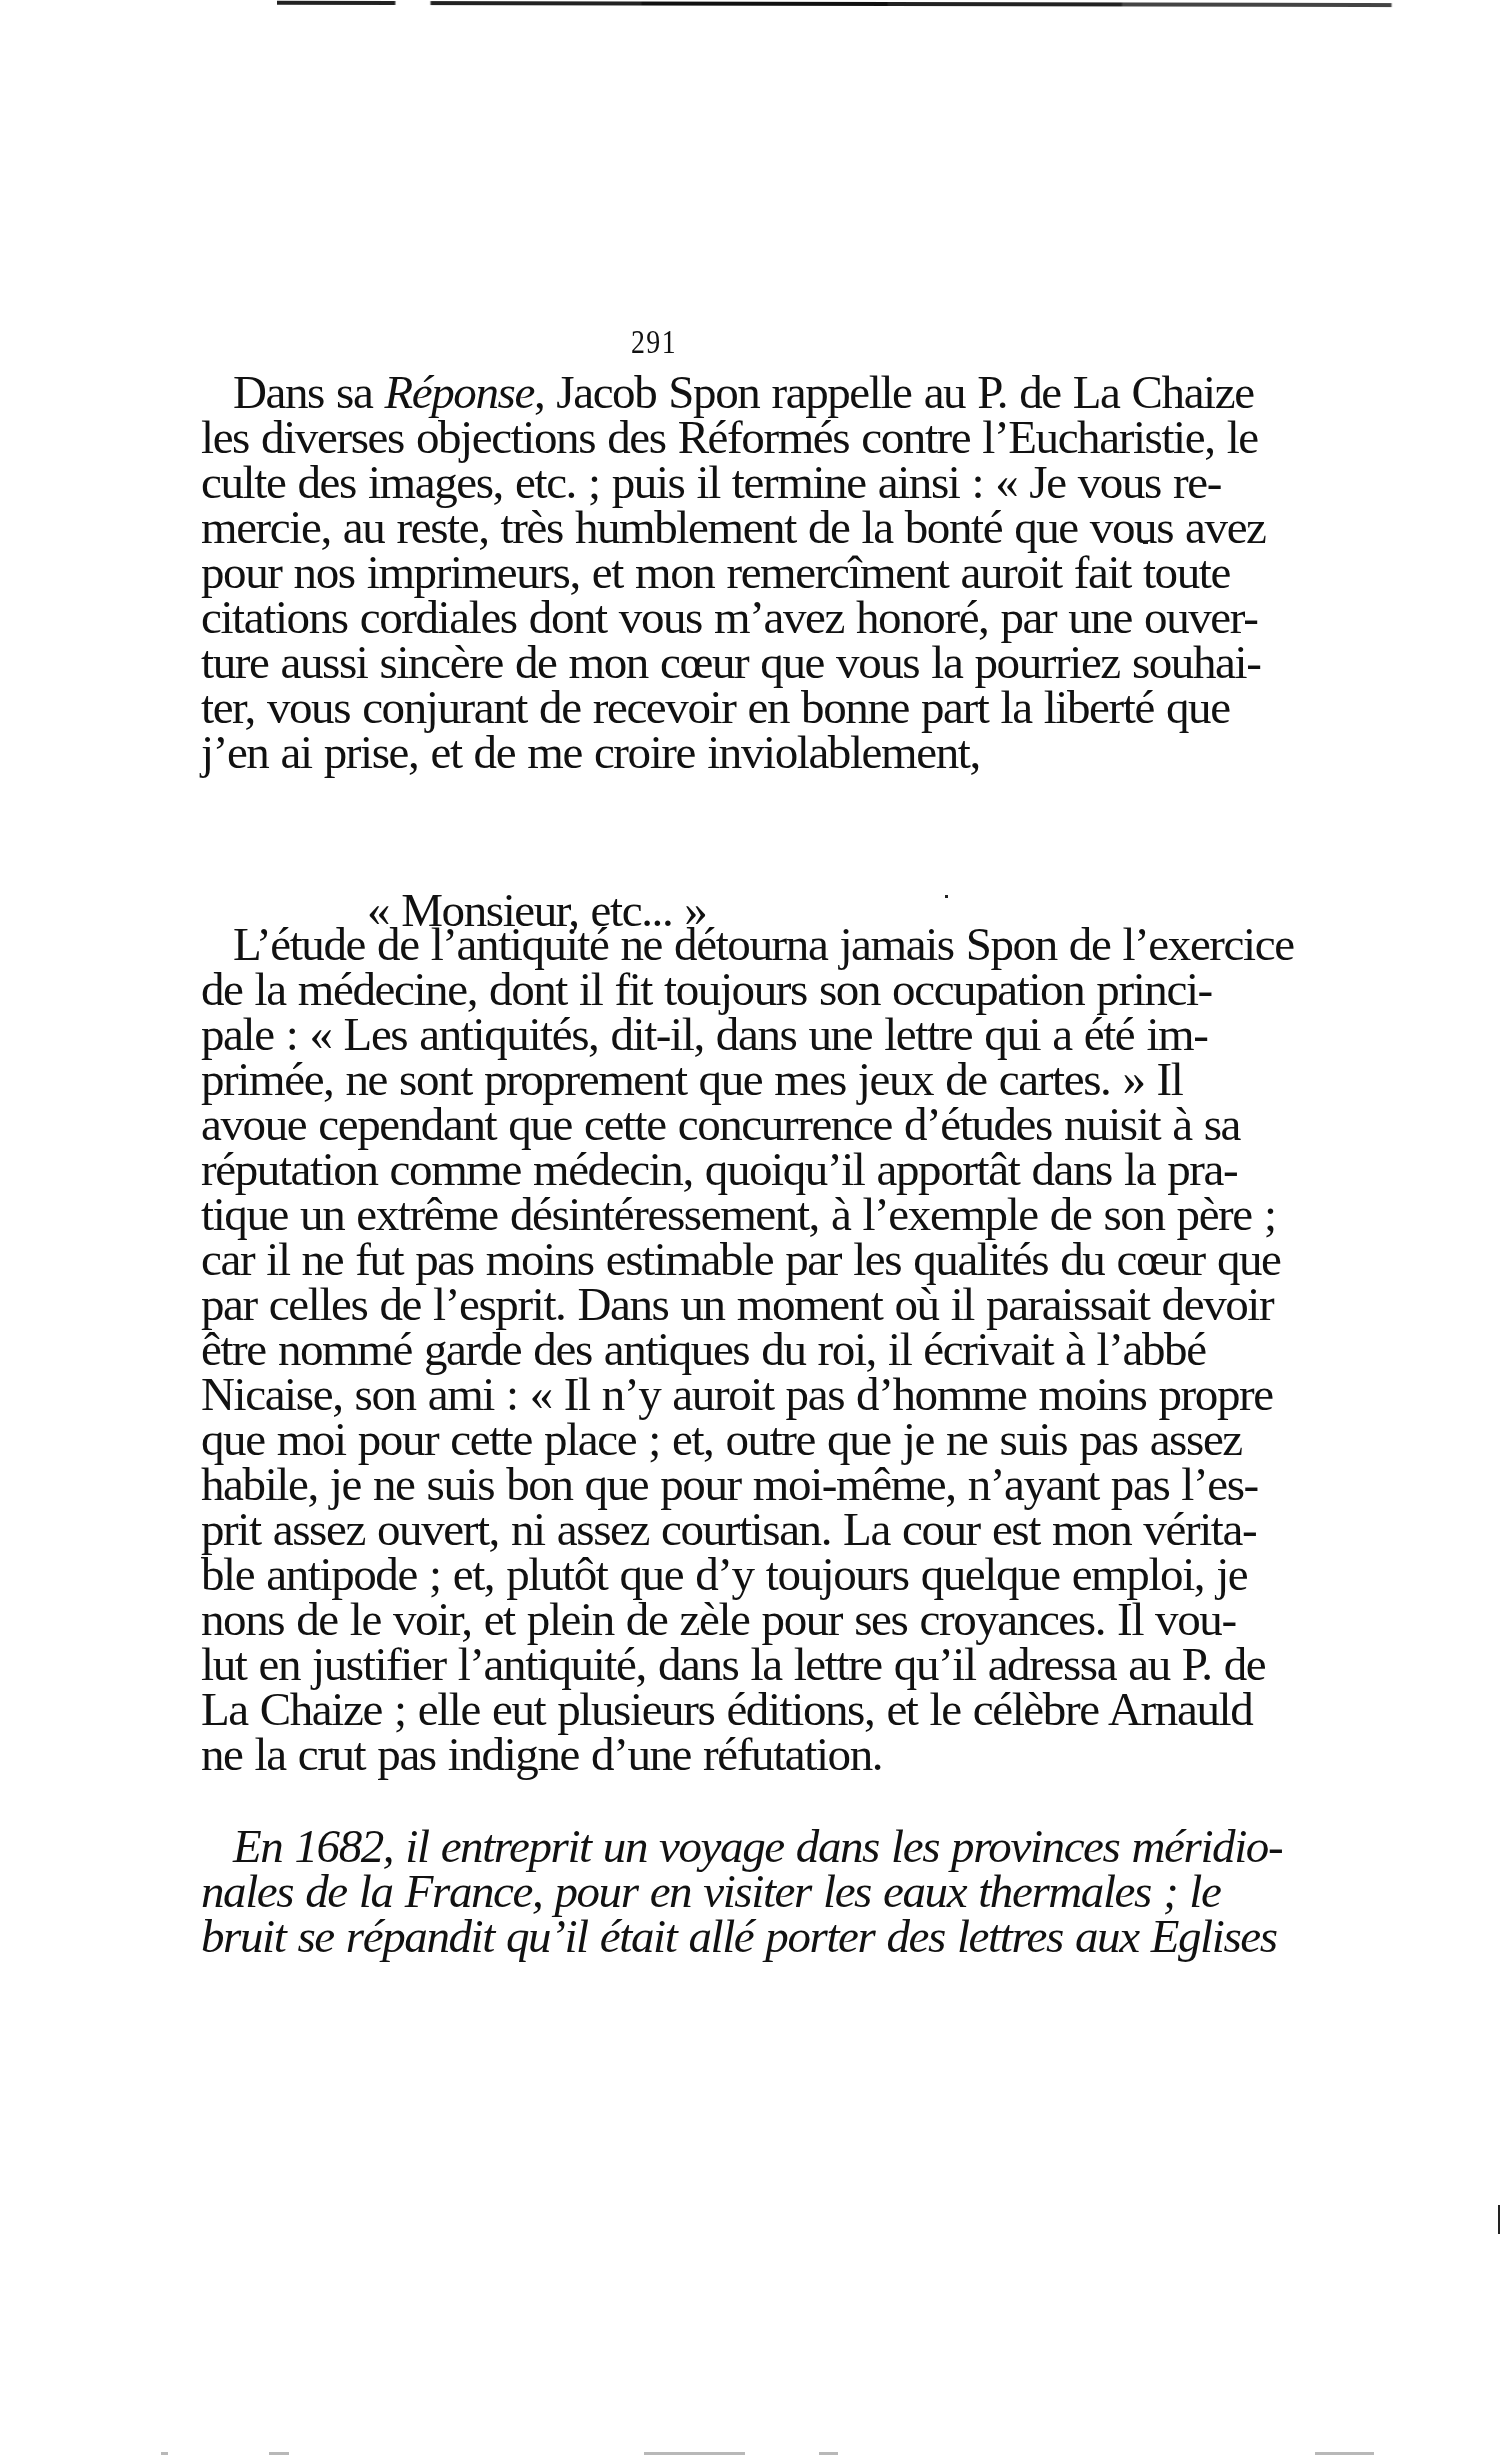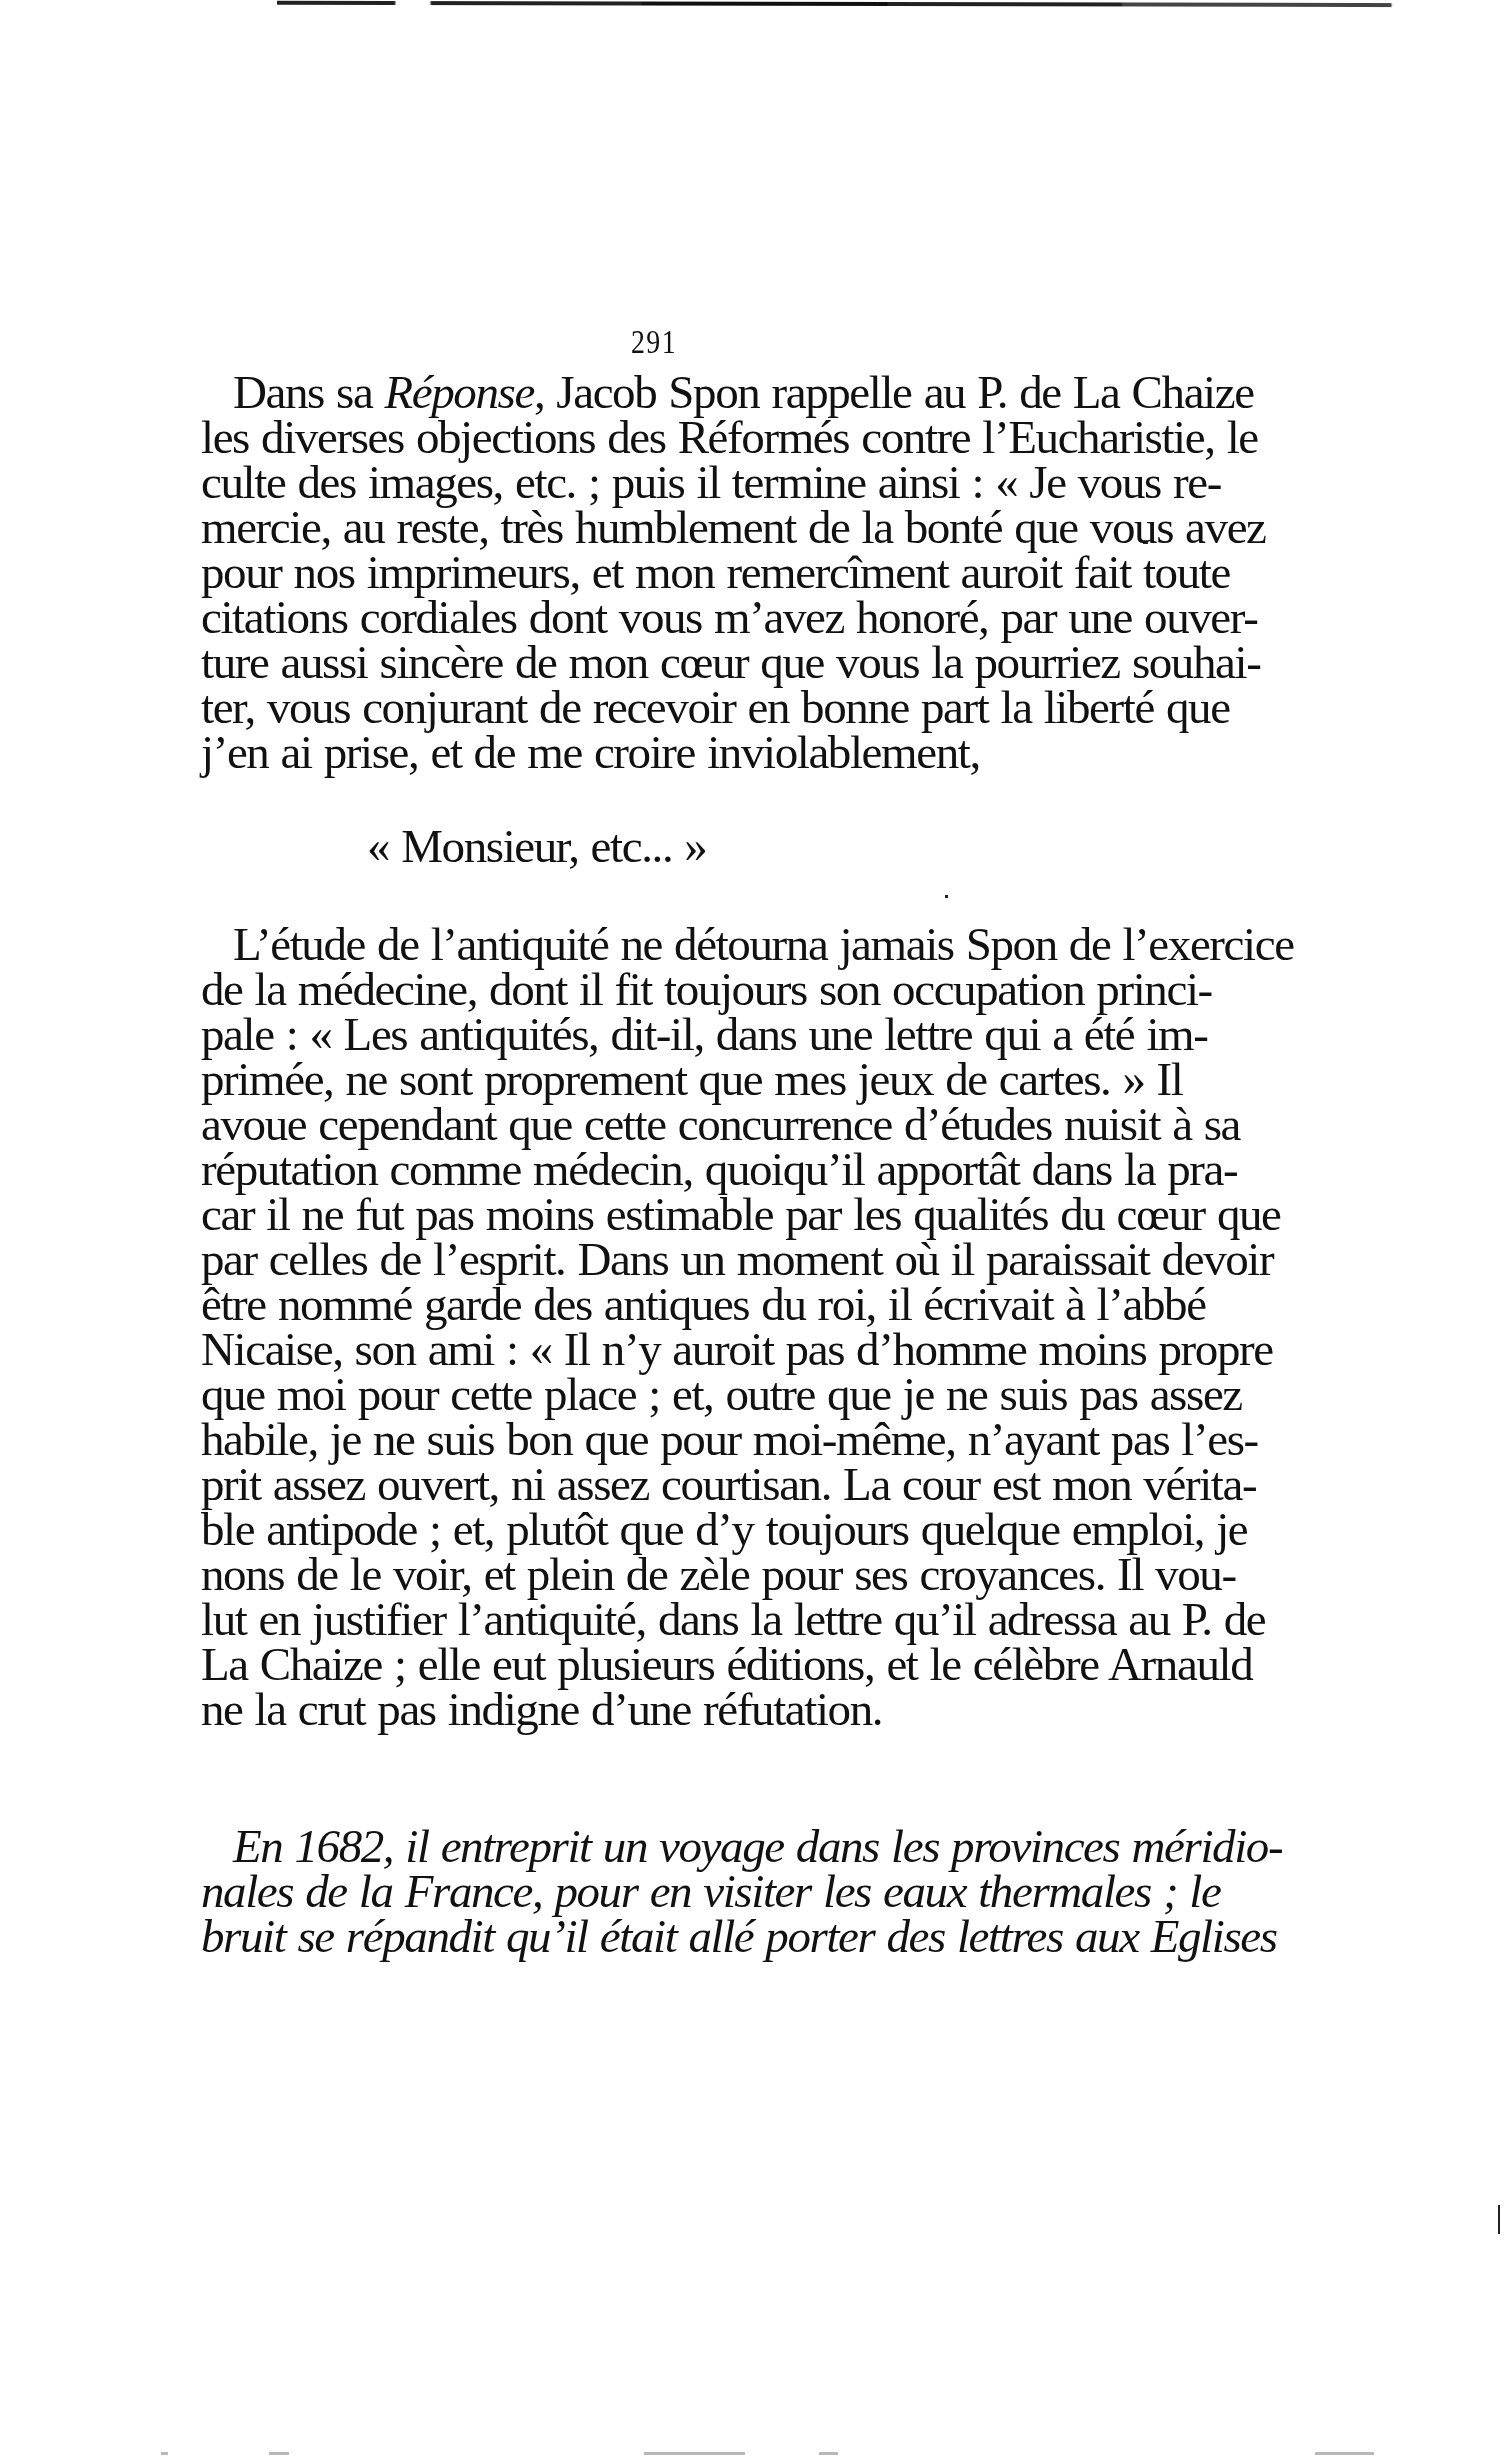--- a/index.html
+++ b/index.html
@@ -104,31 +104,32 @@
   <span class="line">les diverses objections des Réformés contre l’Eucharistie, le</span>
   <span class="line">culte des images, etc. ; puis il termine ainsi : « Je vous re-</span>
   <span class="line">mercie, au reste, très humblement de la bonté que vous avez</span>
   <span class="line">pour nos imprimeurs, et mon remercîment auroit fait toute</span>
   <span class="line">citations cordiales dont vous m’avez honoré, par une ouver-</span>
   <span class="line">ture aussi sincère de mon cœur que vous la pourriez souhai-</span>
   <span class="line">ter, vous conjurant de recevoir en bonne part la liberté que</span>
   <span class="line last">j’en ai prise, et de me croire inviolablement,</span>
 </div>
 
-<div class="text-block" style="top:824px;">
+<div class="text-block" style="top:888px;">
   <span class="line closing">« Monsieur, etc... »</span>
 </div>
 
 <div class="text-block" style="top:922px;">
   <span class="line indent">L’étude de l’antiquité ne détourna jamais Spon de l’exercice</span>
   <span class="line">de la médecine, dont il fit toujours son occupation princi-</span>
   <span class="line">pale : « Les antiquités, dit-il, dans une lettre qui a été im-</span>
   <span class="line">primée, ne sont proprement que mes jeux de cartes. » Il</span>
   <span class="line">avoue cependant que cette concurrence d’études nuisit à sa</span>
   <span class="line">réputation comme médecin, quoiqu’il apportât dans la pra-</span>
+  <span class="line">tique un extrême désintéressement, à l’exemple de son père ;</span>
   <span class="line">car il ne fut pas moins estimable par les qualités du cœur que</span>
   <span class="line">par celles de l’esprit. Dans un moment où il paraissait devoir</span>
   <span class="line">être nommé garde des antiques du roi, il écrivait à l’abbé</span>
   <span class="line">Nicaise, son ami : « Il n’y auroit pas d’homme moins propre</span>
   <span class="line">que moi pour cette place ; et, outre que je ne suis pas assez</span>
   <span class="line">habile, je ne suis bon que pour moi-même, n’ayant pas l’es-</span>
   <span class="line">prit assez ouvert, ni assez courtisan. La cour est mon vérita-</span>
   <span class="line">ble antipode ; et, plutôt que d’y toujours quelque emploi, je</span>
   <span class="line">nons de le voir, et plein de zèle pour ses croyances. Il vou-</span>
   <span class="line">lut en justifier l’antiquité, dans la lettre qu’il adressa au P. de</span>

